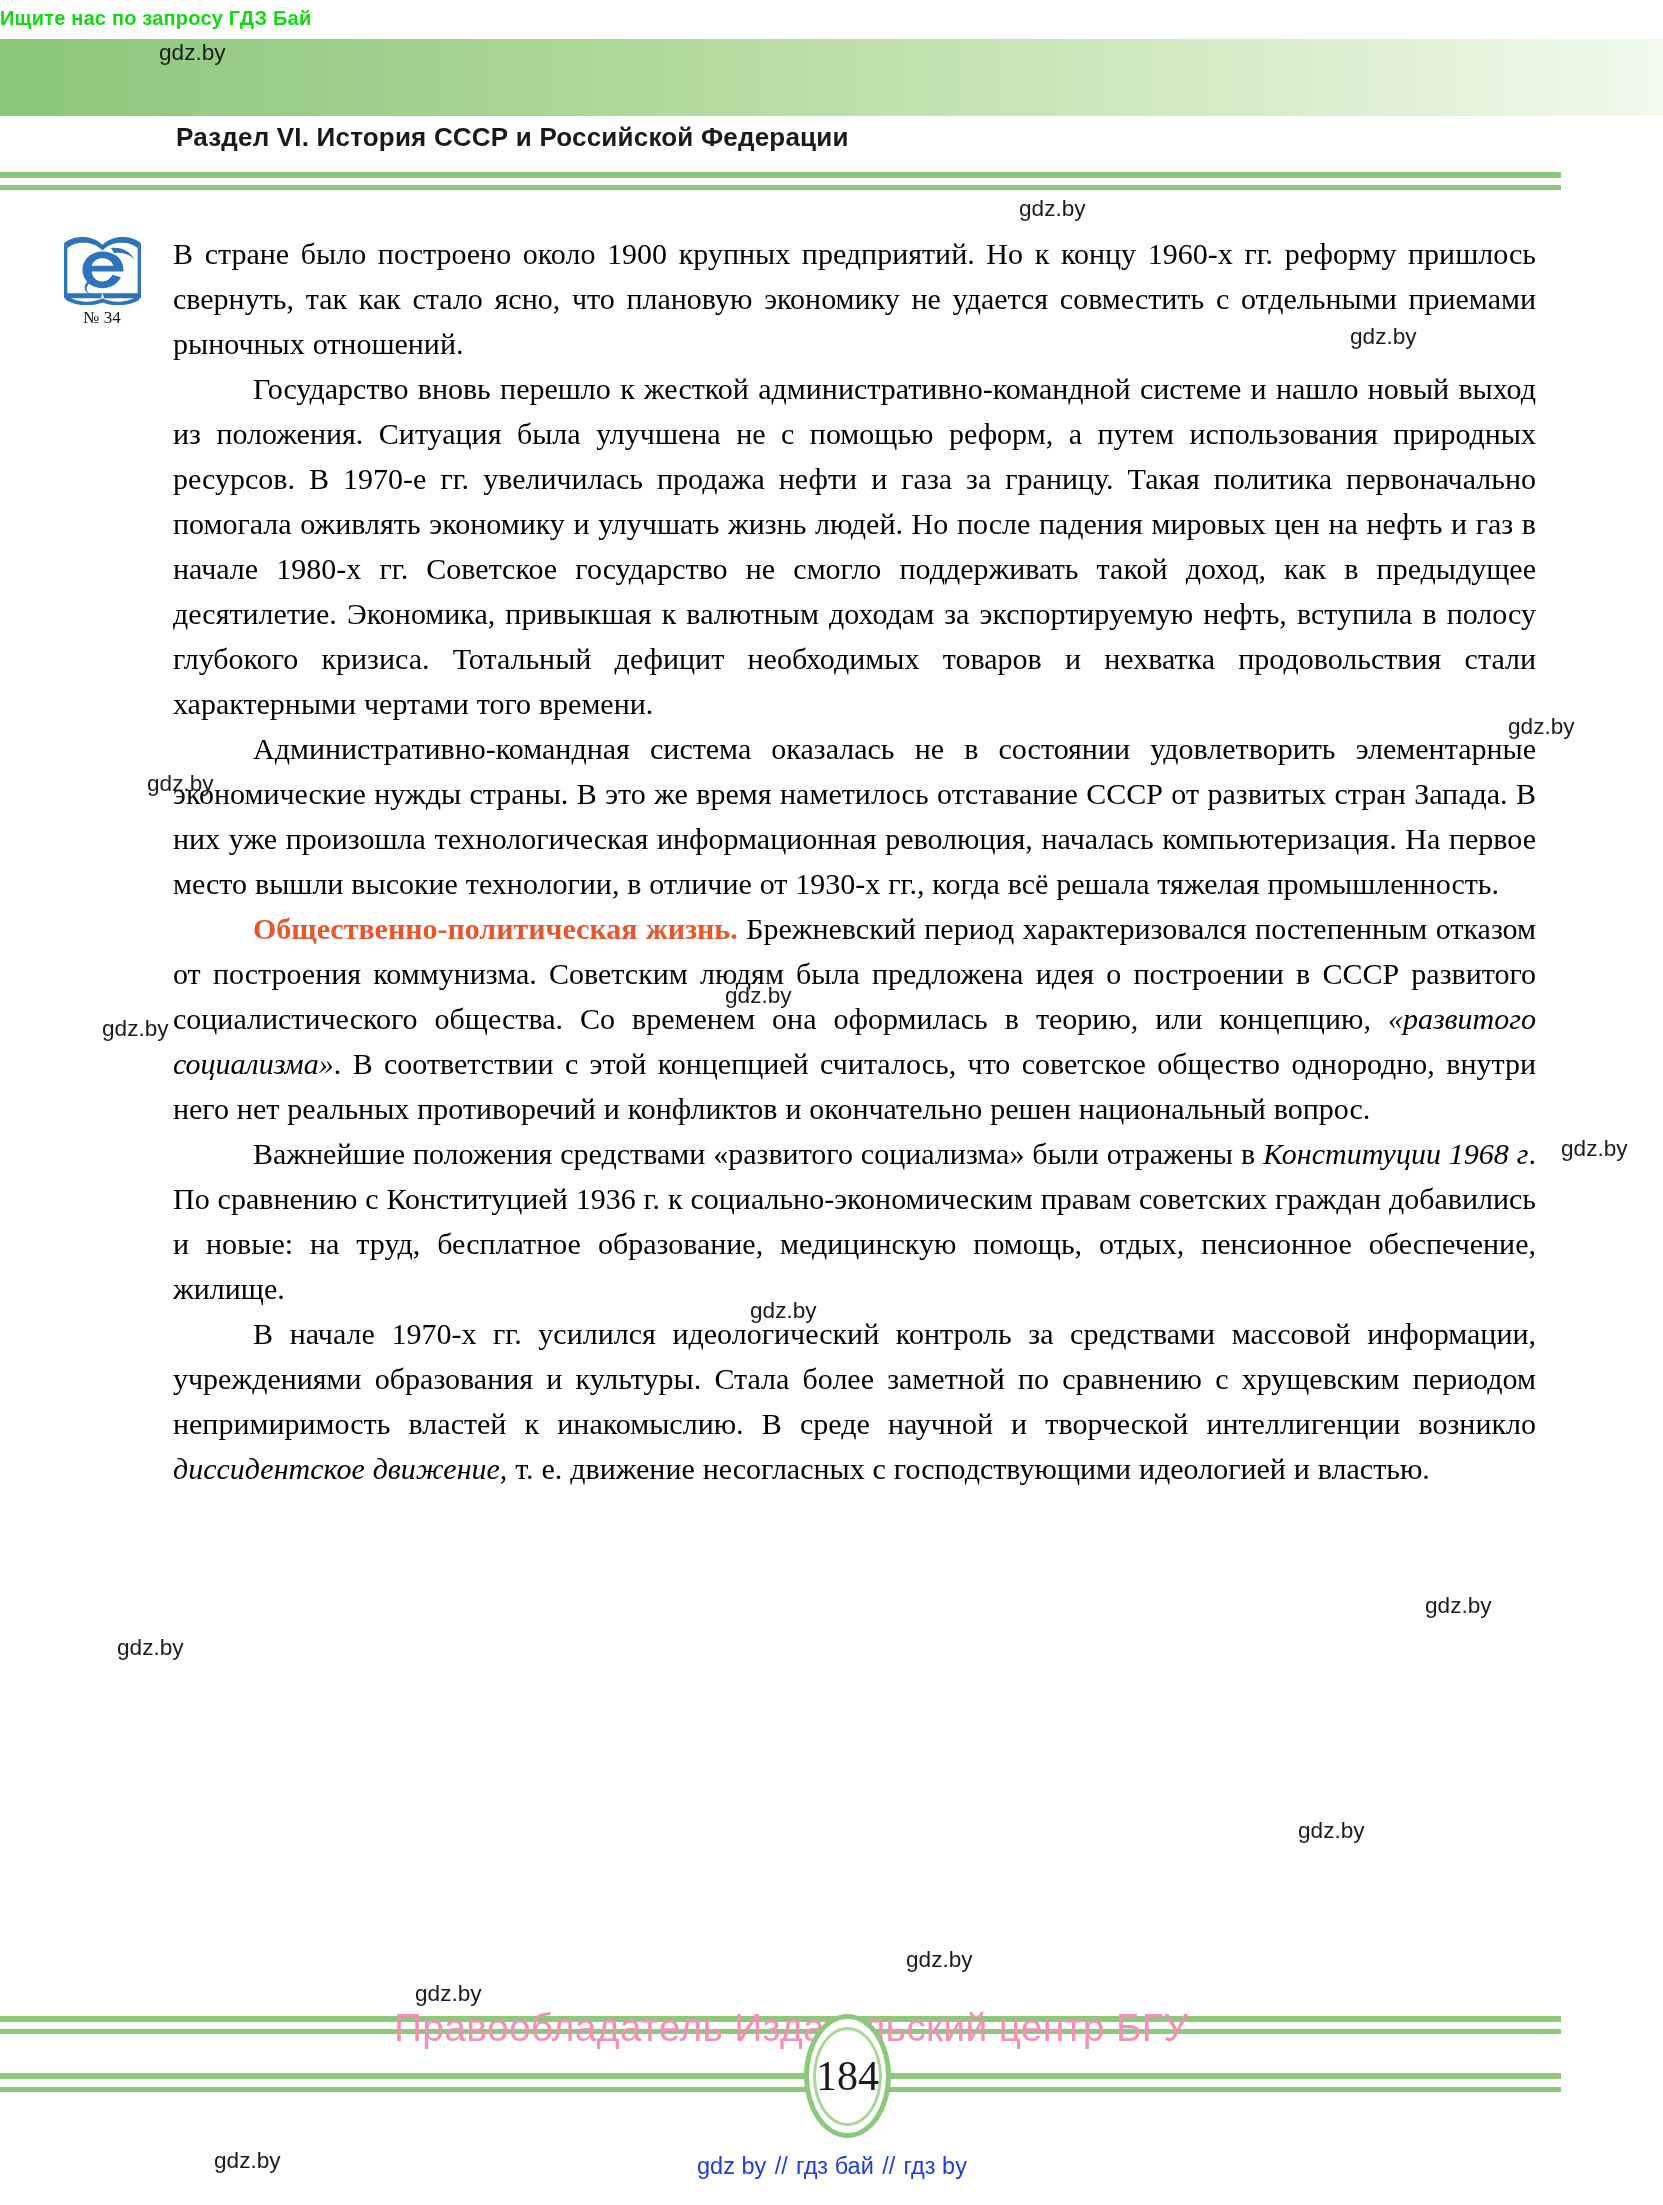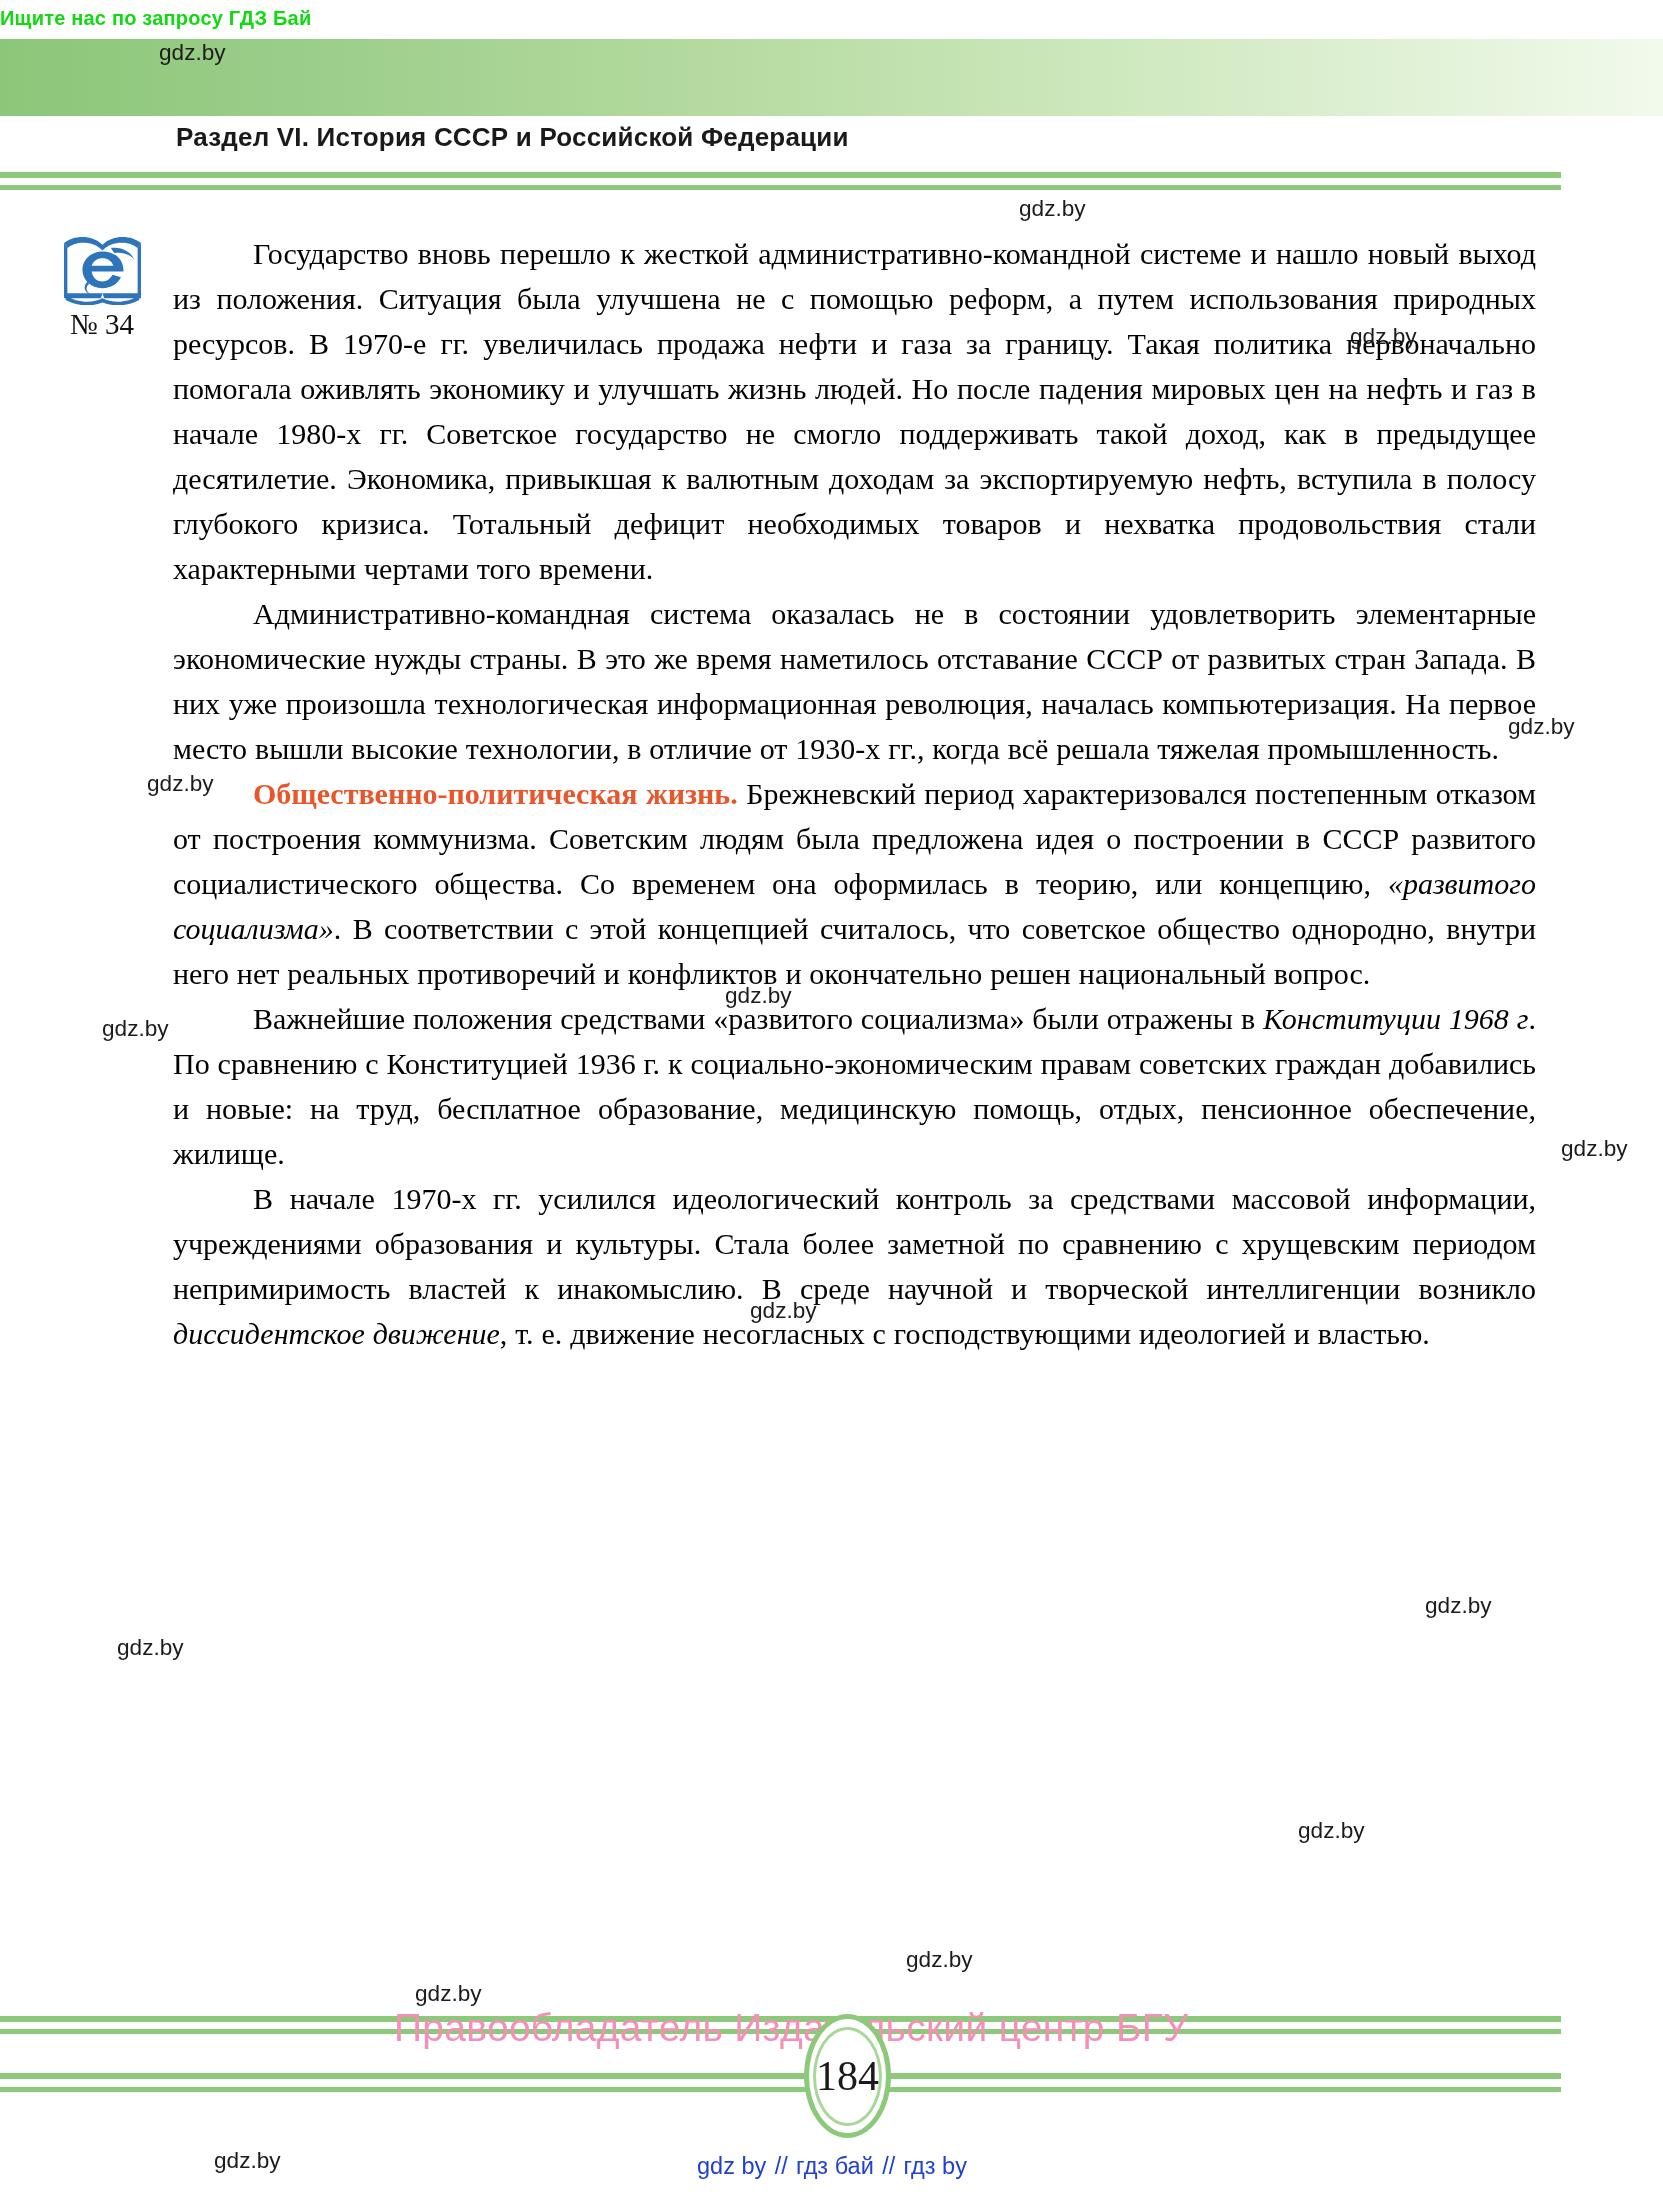--- a/index.html
+++ b/index.html
@@ -90,21 +90,21 @@
     position: absolute;
     left: 55px;
     top: 228px;
     width: 94px;
     text-align: center;
   }
   .margin-icon svg { display: block; margin: 0 auto; }
   .margin-icon .icon-caption {
     margin-top: 3.4px;
     font-family: "Liberation Serif", "DejaVu Serif", serif;
-    font-size: 29px;
+    font-size: 17px;
     color: #111111;
     white-space: nowrap;
   }
 
   
   .text-column {
     position: absolute;
     left: 173px;
     top: 231px;
     width: 1363px;
@@ -227,20 +227,21 @@
           <path d="M52 28 C38 28, 28 38, 28 50 C28 62, 38 72, 52 72 C62 72, 70 67, 74 59 L64 56 C61 61, 57 64, 52 64 C45 64, 40 59, 39 52 L77 52 C78 38, 67 28, 52 28 Z M39 45 C41 39, 46 36, 52 36 C58 36, 63 39, 65 45 Z"></path>
           <path d="M62 24 C74 22, 86 28, 90 38 C86 32, 76 28, 66 30 Z"></path>
           <path d="M34 64 C28 70, 30 78, 40 80 C32 77, 31 71, 36 67 Z"></path>
         </g>
       </svg>
     </span>
     <div class="icon-caption">№ 34</div>
   </div>
 
   <div class="text-column">
+    <p class="para no-indent" id="p1"><span>В стране было построено около 1900 крупных предприятий. Но к концу 1960-х гг. реформу пришлось свернуть, так как стало ясно, что плановую экономику не удается совместить с отдельными приемами рыночных отношений.</span></p>
     <p class="para" id="p2"><span>Государство вновь перешло к жесткой административно-командной системе и нашло новый выход из положения. Ситуация была улучшена не с помощью реформ, а путем использования природных ресурсов. В 1970-е гг. увеличилась продажа нефти и газа за границу. Такая политика первоначально помогала оживлять экономику и улучшать жизнь людей. Но после падения мировых цен на нефть и газ в начале 1980-х гг. Советское государство не смогло поддерживать такой доход, как в предыдущее десятилетие. Экономика, привыкшая к валютным доходам за экспортируемую нефть, вступила в полосу глубокого кризиса. Тотальный дефицит необходимых товаров и нехватка продовольствия стали характерными чертами того времени.</span></p>
     <p class="para" id="p3"><span>Административно-командная система оказалась не в состоянии удовлетворить элементарные экономические нужды страны. В это же время наметилось отставание СССР от развитых стран Запада. В них уже произошла технологическая информационная революция, началась компьютеризация. На первое место вышли высокие технологии, в отличие от 1930-х гг., когда всё решала тяжелая промышленность.</span></p>
     <p class="para" id="p4"><span class="term">Общественно-политическая жизнь.</span><span> Брежневский период характеризовался постепенным отказом от построения коммунизма. Советским людям была предложена идея о построении в СССР развитого социалистического общества. Со временем она оформилась в теорию, или концепцию, </span><span class="it">«развитого социализма»</span><span>. В соответствии с этой концепцией считалось, что советское общество однородно, внутри него нет реальных противоречий и конфликтов и окончательно решен национальный вопрос.</span></p>
     <p class="para" id="p6"><span>Важнейшие положения средствами «развитого социализма» были отражены в </span><span class="it">Конституции 1968 г</span><span>. По сравнению с Конституцией 1936 г. к социально-экономическим правам советских граждан добавились и новые: на труд, бесплатное образование, медицинскую помощь, отдых, пенсионное обеспечение, жилище.</span></p>
     <p class="para" id="p7"><span>В начале 1970-х гг. усилился идеологический контроль за средствами массовой информации, учреждениями образования и культуры. Стала более заметной по сравнению с хрущевским периодом непримиримость властей к инакомыслию. В среде научной и творческой интеллигенции возникло </span><span class="it">диссидентское движение</span><span>, т. е. движение несогласных с господствующими идеологией и властью.</span></p>
   </div>
 
   <div class="rule-group-bottom">
     <div class="rule"></div>
     <div class="rule-gap"></div>

